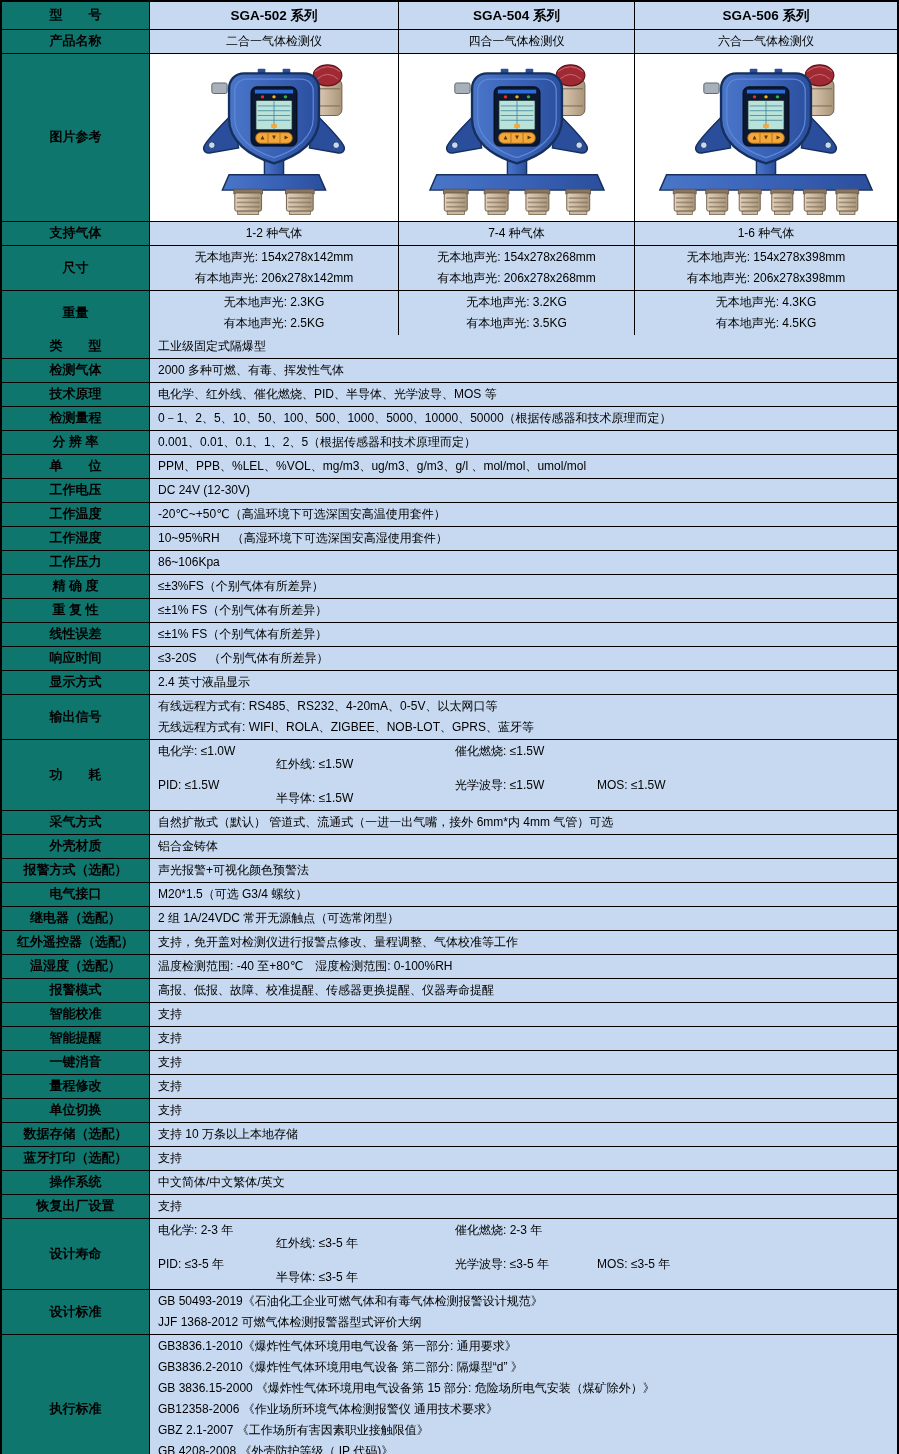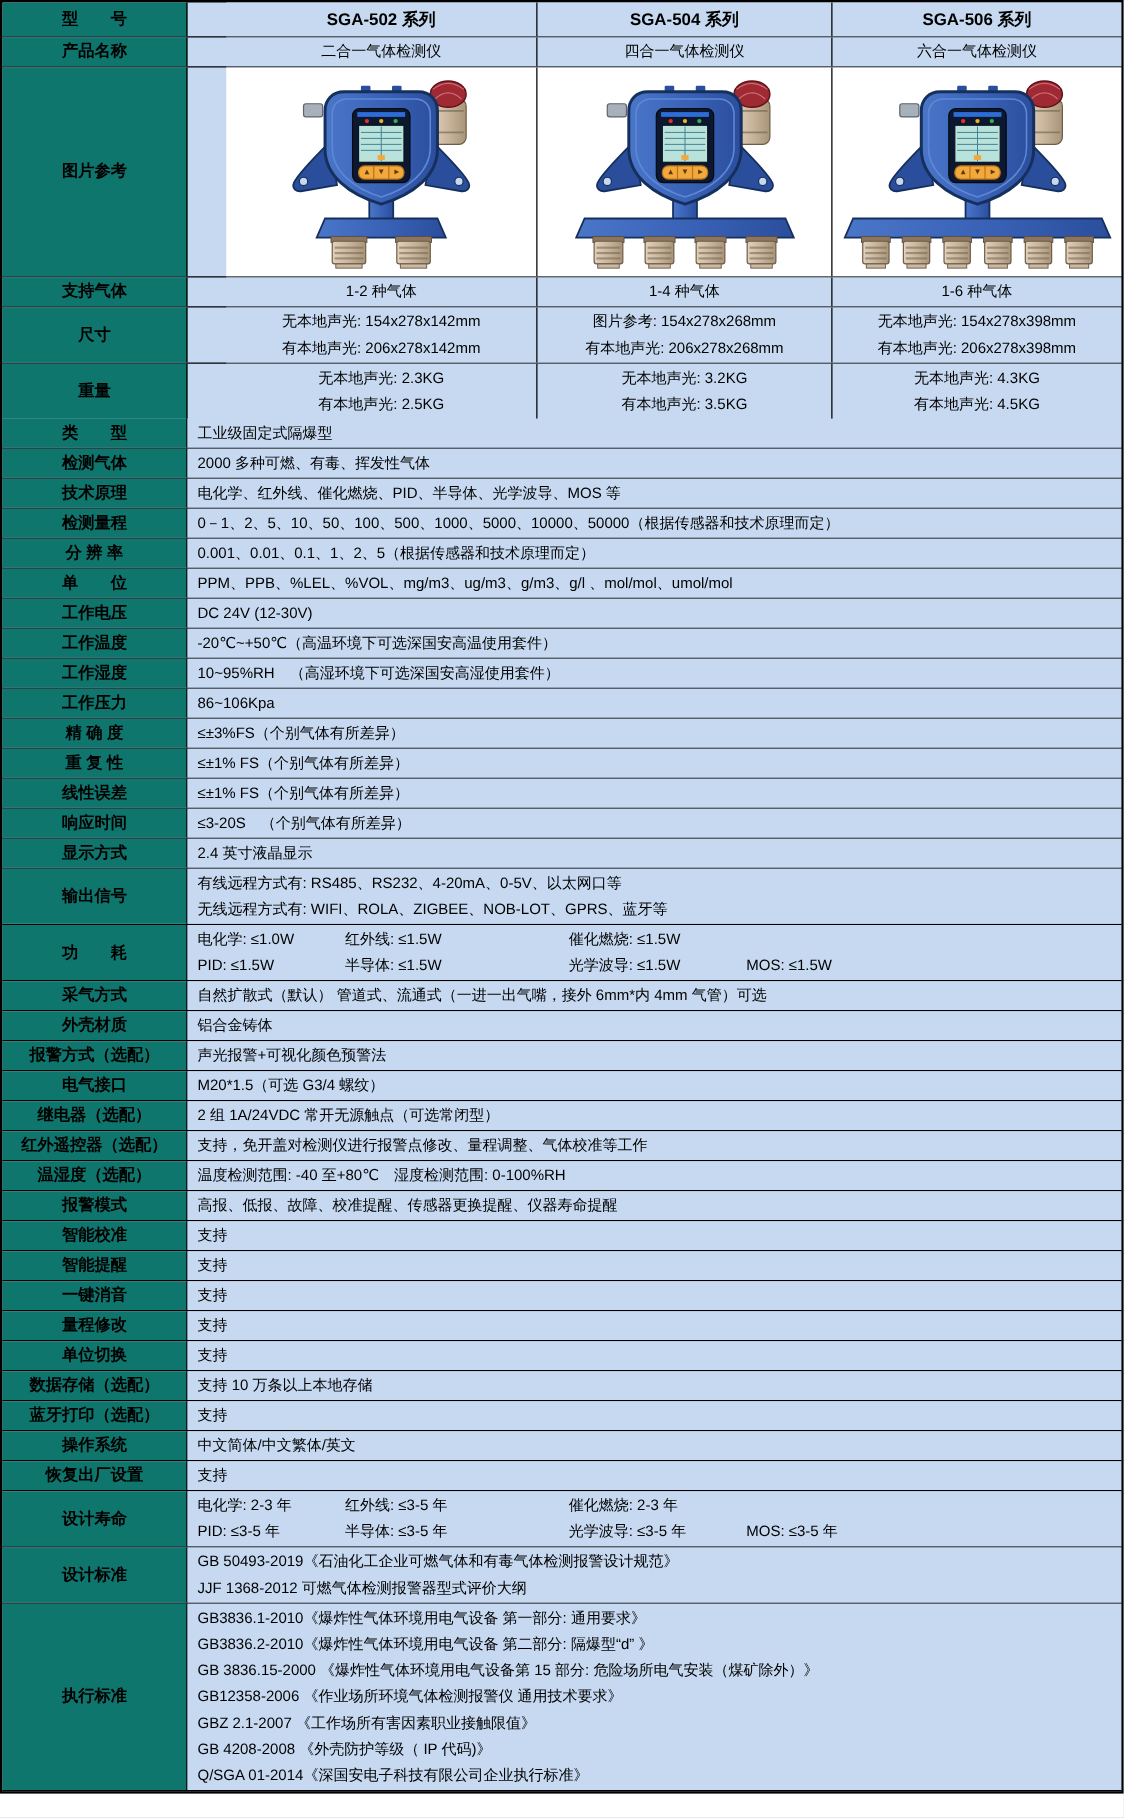--- a/index.html
+++ b/index.html
@@ -15,21 +15,21 @@
   .row:first-child{border-top:none;}
   .label-cell{
     flex:0 0 148px;
     background:#0f766e;
     display:flex;align-items:center;justify-content:center;
     text-align:center;
     font-weight:bold;font-size:13px;line-height:1.3;
     border-right:1px solid #000;
     box-sizing:border-box;padding:1px 3px;
   }
-  .cols{flex:1;display:flex;min-width:0;padding-left:31px;}
+  .cols{flex:1;display:flex;min-width:0;}
   .colcell{
     display:flex;flex-direction:column;align-items:center;justify-content:center;
     border-left:1px solid #000;box-sizing:border-box;
     font-size:12px;padding:1px 4px;min-width:0;background:#C6D9F1;
     text-align:center;
   }
   .colcell:first-child{border-left:none;}
   .c0{flex:0 0 248px;}
   .c1{flex:0 0 236px;}
   .c2{flex:1;}
@@ -38,21 +38,21 @@
   .img-row .colcell{background:#ffffff;padding:1px 0;}
   .img-row{height:167px;}
   .value-cell{
     flex:1;background:#C6D9F1;font-size:12px;
     display:flex;flex-direction:column;justify-content:center;
     padding:1px 8px;box-sizing:border-box;min-width:0;
   }
   .vline{line-height:21px;}
   .seg{display:inline-block;vertical-align:top;}
   .seg-0{width:118px;}
-  .seg-1{width:163px;}
+  .seg-1{width:163px;margin-top:13px;}
   .seg-2{width:142px;margin-left:16px;}
   .seg-3{width:auto;}
   .single .value-cell{min-height:19px;}
   .device-svg{display:block;}
 </style>
 </head>
 <body>
 
 <div class="sheet">
 
@@ -311,37 +311,37 @@
       </div>
   </div>
 
   <div class="row">
     <div class="label-cell">支持气体</div>
     <div class="cols" id="gas-cols">
         <div class="colcell c0">
           <div class="vline">1-2 种气体</div>
         </div>
         <div class="colcell c1">
-          <div class="vline">1-4 种气体</div>
+          <div class="vline">7-4 种气体</div>
         </div>
         <div class="colcell c2">
           <div class="vline">1-6 种气体</div>
         </div>
       </div>
   </div>
 
   <div class="row">
     <div class="label-cell">尺寸</div>
     <div class="cols" id="size-cols">
         <div class="colcell c0">
           <div class="vline">无本地声光: 154x278x142mm</div>
           <div class="vline">有本地声光: 206x278x142mm</div>
         </div>
         <div class="colcell c1">
-          <div class="vline">图片参考: 154x278x268mm</div>
+          <div class="vline">无本地声光: 154x278x268mm</div>
           <div class="vline">有本地声光: 206x278x268mm</div>
         </div>
         <div class="colcell c2">
           <div class="vline">无本地声光: 154x278x398mm</div>
           <div class="vline">有本地声光: 206x278x398mm</div>
         </div>
       </div>
   </div>
 
   <div class="row">

